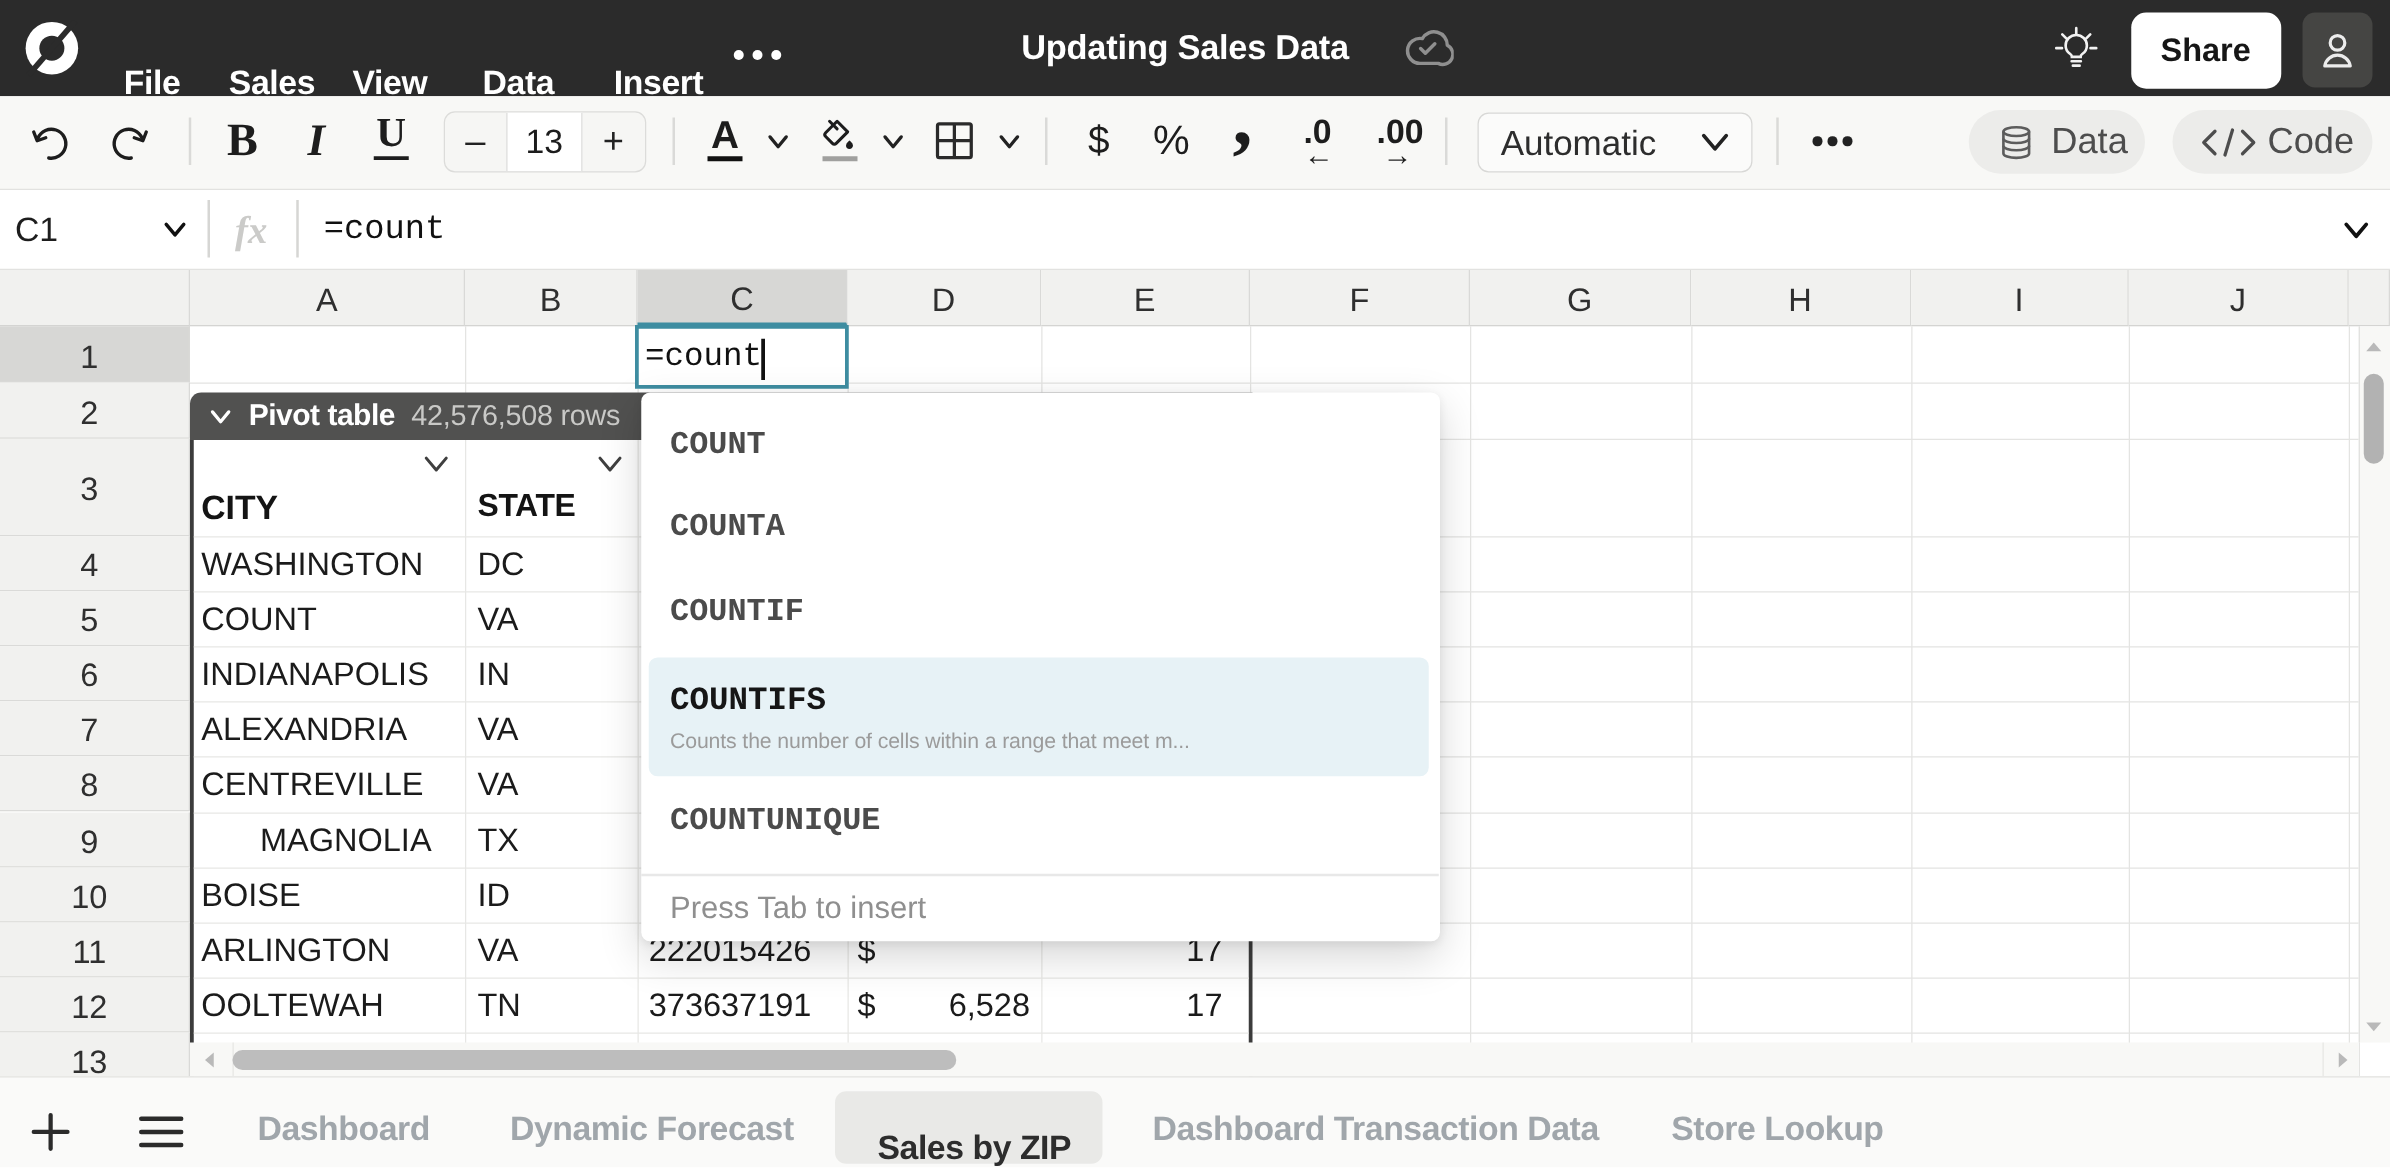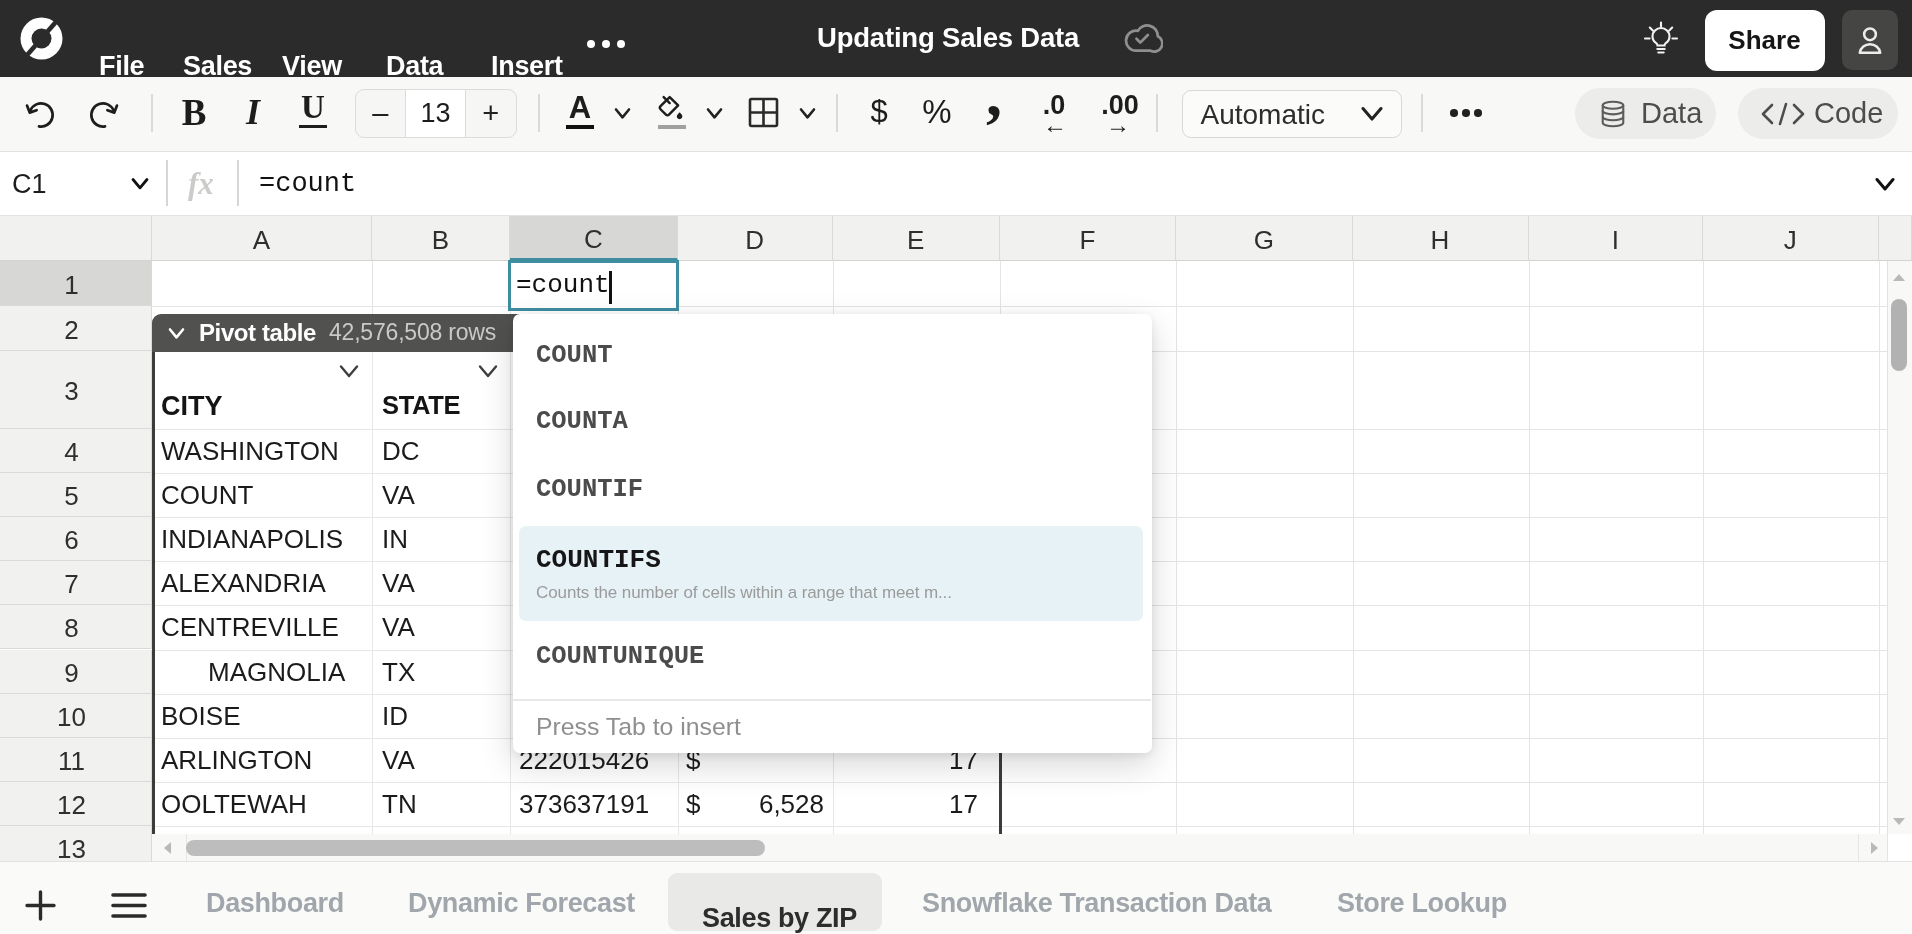--- a/index.html
+++ b/index.html
@@ -311,14 +311,14 @@
 <svg class="abs" style="left:24px;top:889px" width="33" height="33" viewBox="0 0 33 33" stroke="#2b2b2b" stroke-width="3.4" stroke-linecap="round">
       <path d="M16.5 3v27M3 16.5h27"></path>
     </svg>
 <svg class="abs" style="left:111px;top:891px" width="36" height="29" viewBox="0 0 36 29" stroke="#2b2b2b" stroke-width="3.6" stroke-linecap="round">
       <path d="M2 4h32M2 14.5h32M2 25h32"></path>
     </svg>
 <div class="abs" id="activetab"></div>
 <div class="abs tab" style="left:206px;">Dashboard</div>
 <div class="abs tab" style="left:408px;">Dynamic Forecast</div>
 <div class="abs tab" style="left:702px;color:#2d2d2d;margin-top:15px;">Sales by ZIP</div>
-<div class="abs tab" style="left:922px;">Snowflake Transaction Data</div>
+<div class="abs tab" style="left:922px;">Dashboard Transaction Data</div>
 <div class="abs tab" style="left:1337px;">Store Lookup</div>
 </div>
 </body></html>

